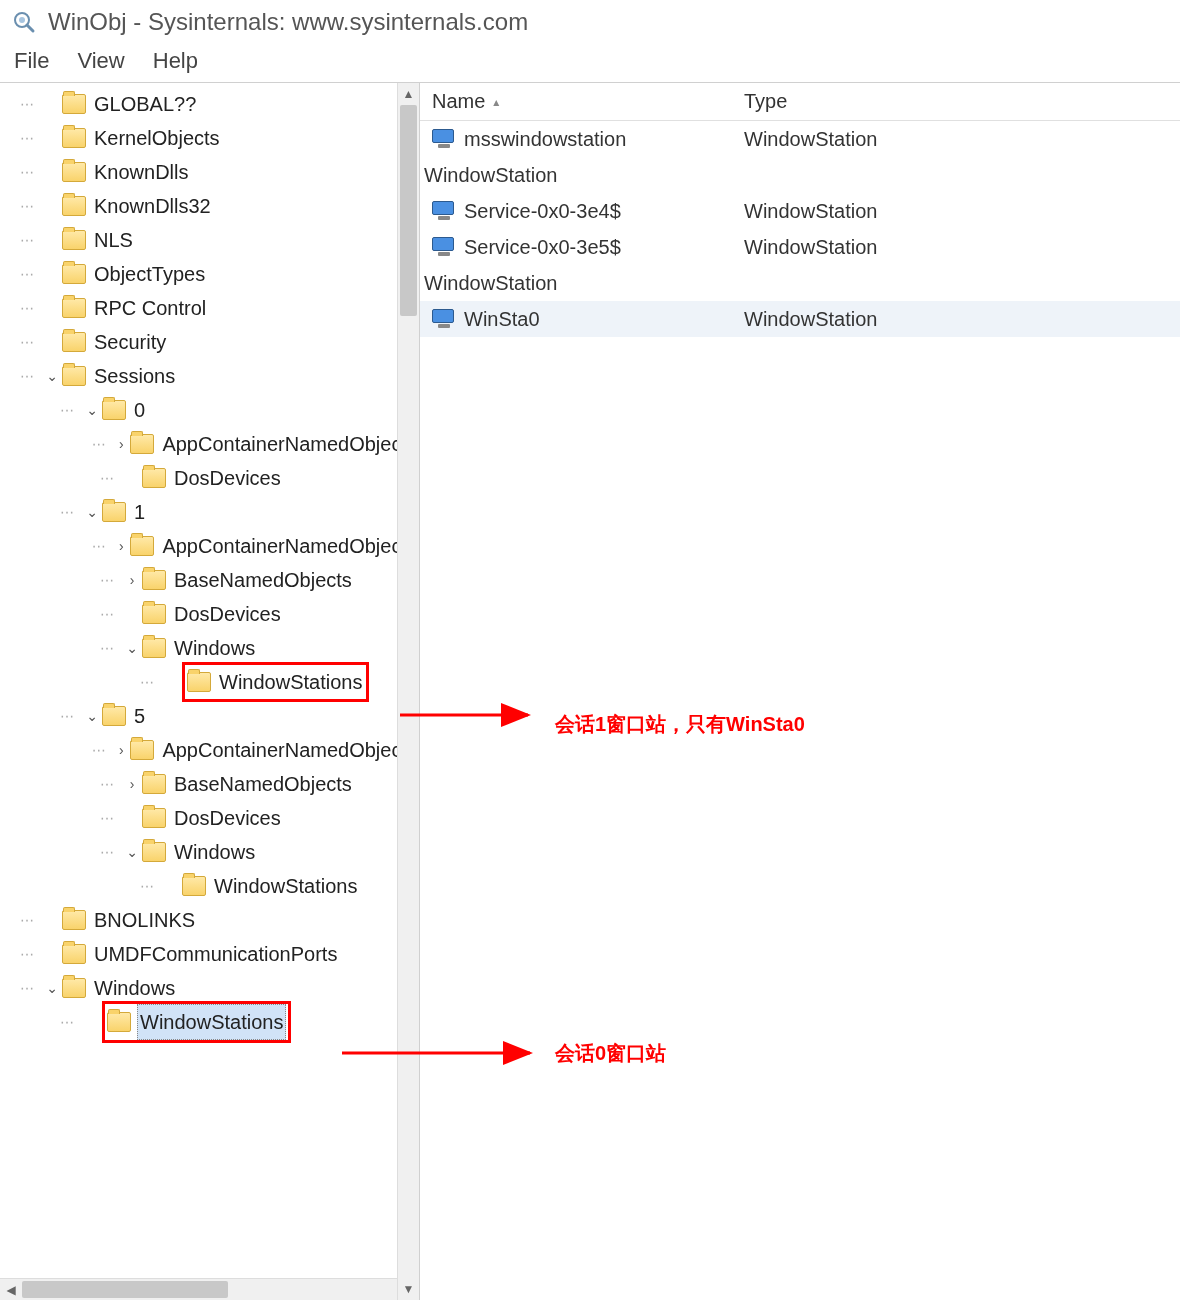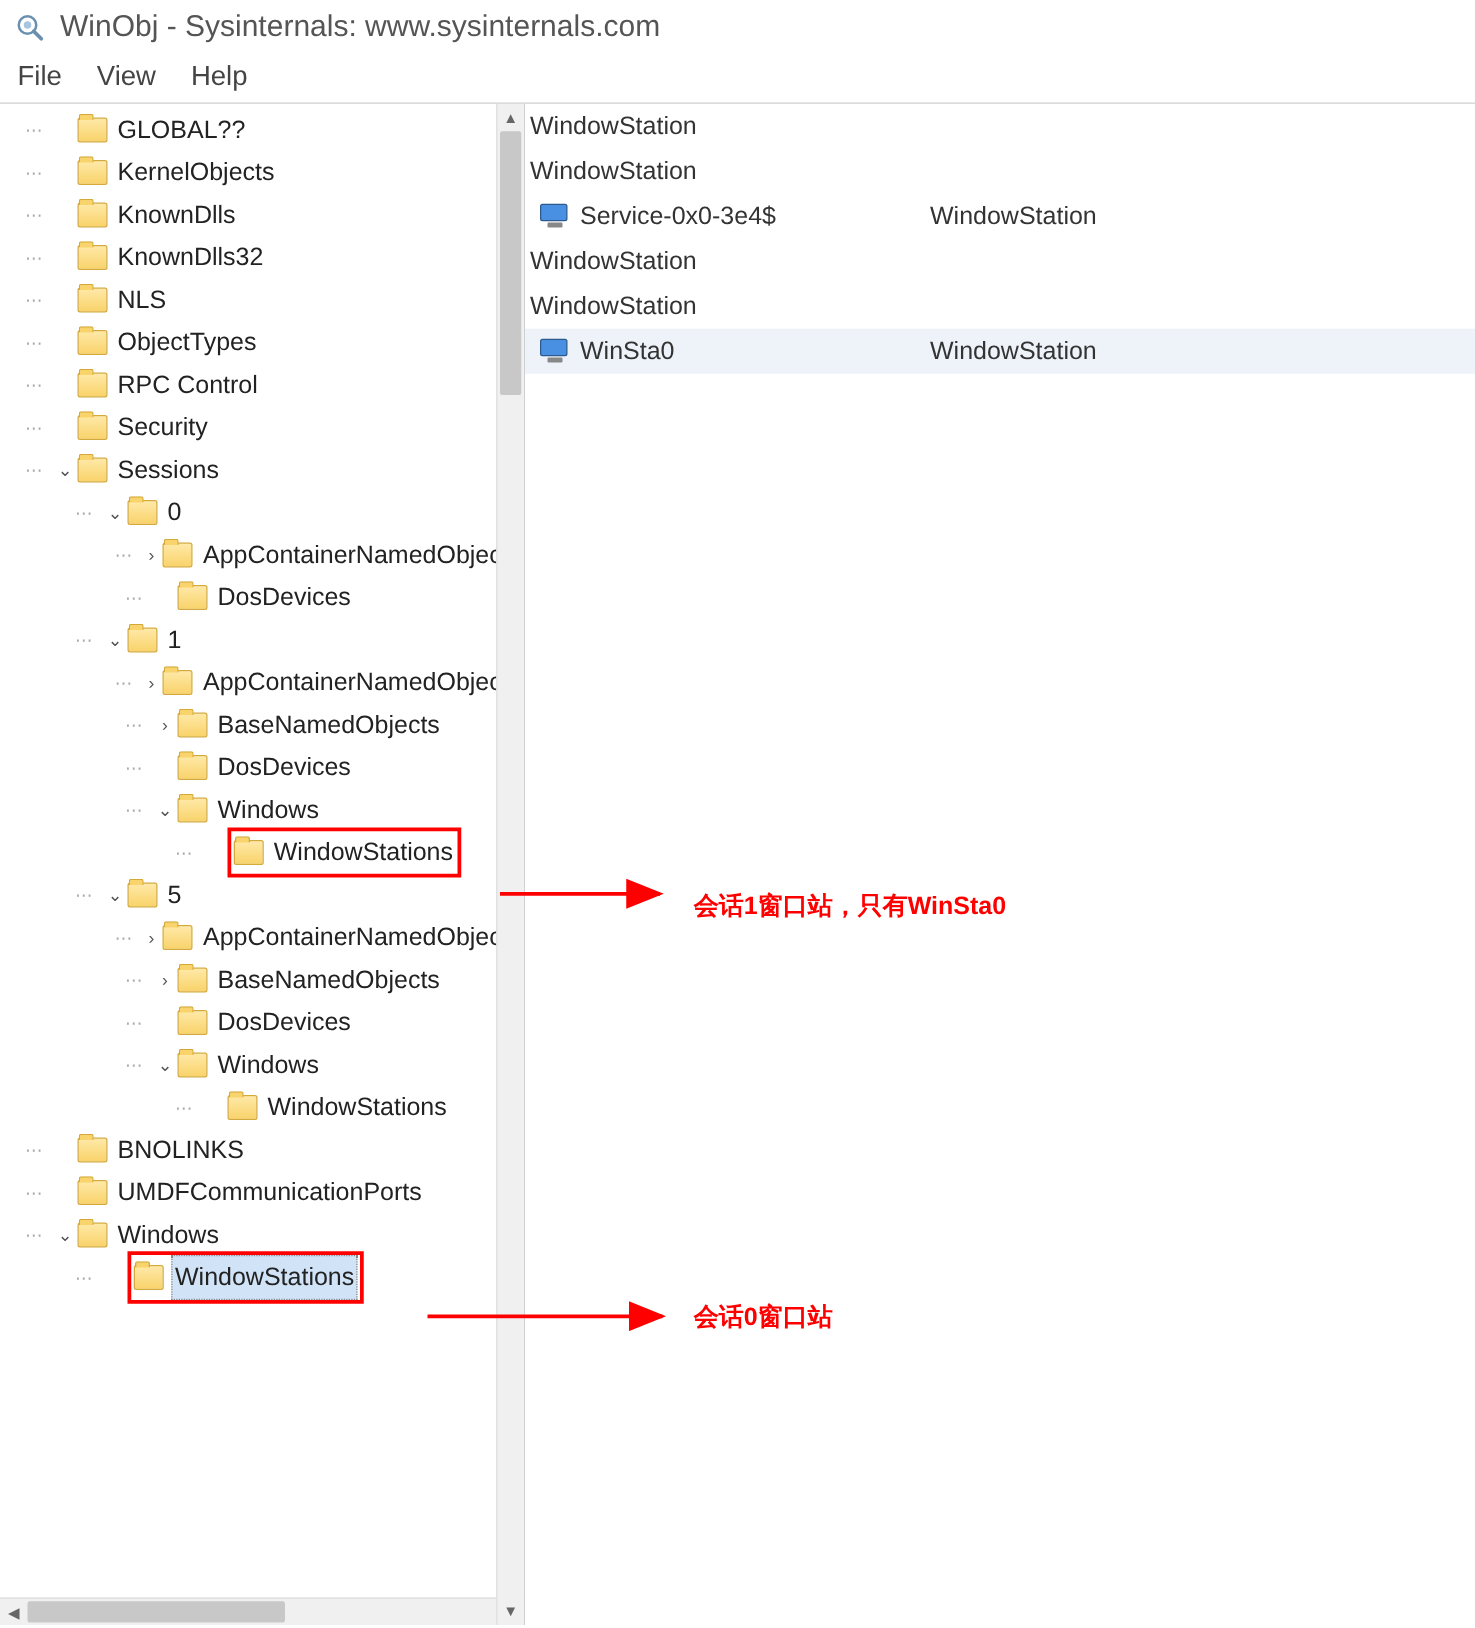--- a/index.html
+++ b/index.html
@@ -441,38 +441,61 @@
     <div class="hscroll">
       <div class="arrow">◀</div>
       <div class="track">
         <div class="thumb" style="left:0; width:55%;"></div>
       </div>
       <div class="arrow">▶</div>
     </div>
   </div>
 
   <div class="right-pane">
+    <div class="list-header">
+      <div class="col-name">
+        <span>Name</span>
+        <span class="sort-arrow">▴</span>
+      </div>
+      <div class="col-type">
+        <span>Type</span>
+      </div>
+    </div>
     <div class="list-body" id="list-body">
         <div class="list-row">
+          <div class="col-name">
+            <span class="monitor-icon">
+              <div class="screen"></div>
+              <div class="stand"></div>
+            </span>
+            <span>msswindowstation</span>
+          </div>
           <div class="col-type">WindowStation</div>
         </div>
         <div class="list-row">
           <div class="col-type">WindowStation</div>
         </div>
         <div class="list-row">
           <div class="col-name">
             <span class="monitor-icon">
               <div class="screen"></div>
               <div class="stand"></div>
             </span>
             <span>Service-0x0-3e4$</span>
           </div>
           <div class="col-type">WindowStation</div>
         </div>
         <div class="list-row">
+          <div class="col-name">
+            <span class="monitor-icon">
+              <div class="screen"></div>
+              <div class="stand"></div>
+            </span>
+            <span>Service-0x0-3e5$</span>
+          </div>
           <div class="col-type">WindowStation</div>
         </div>
         <div class="list-row">
           <div class="col-type">WindowStation</div>
         </div>
         <div class="list-row selected">
           <div class="col-name">
             <span class="monitor-icon">
               <div class="screen"></div>
               <div class="stand"></div>

